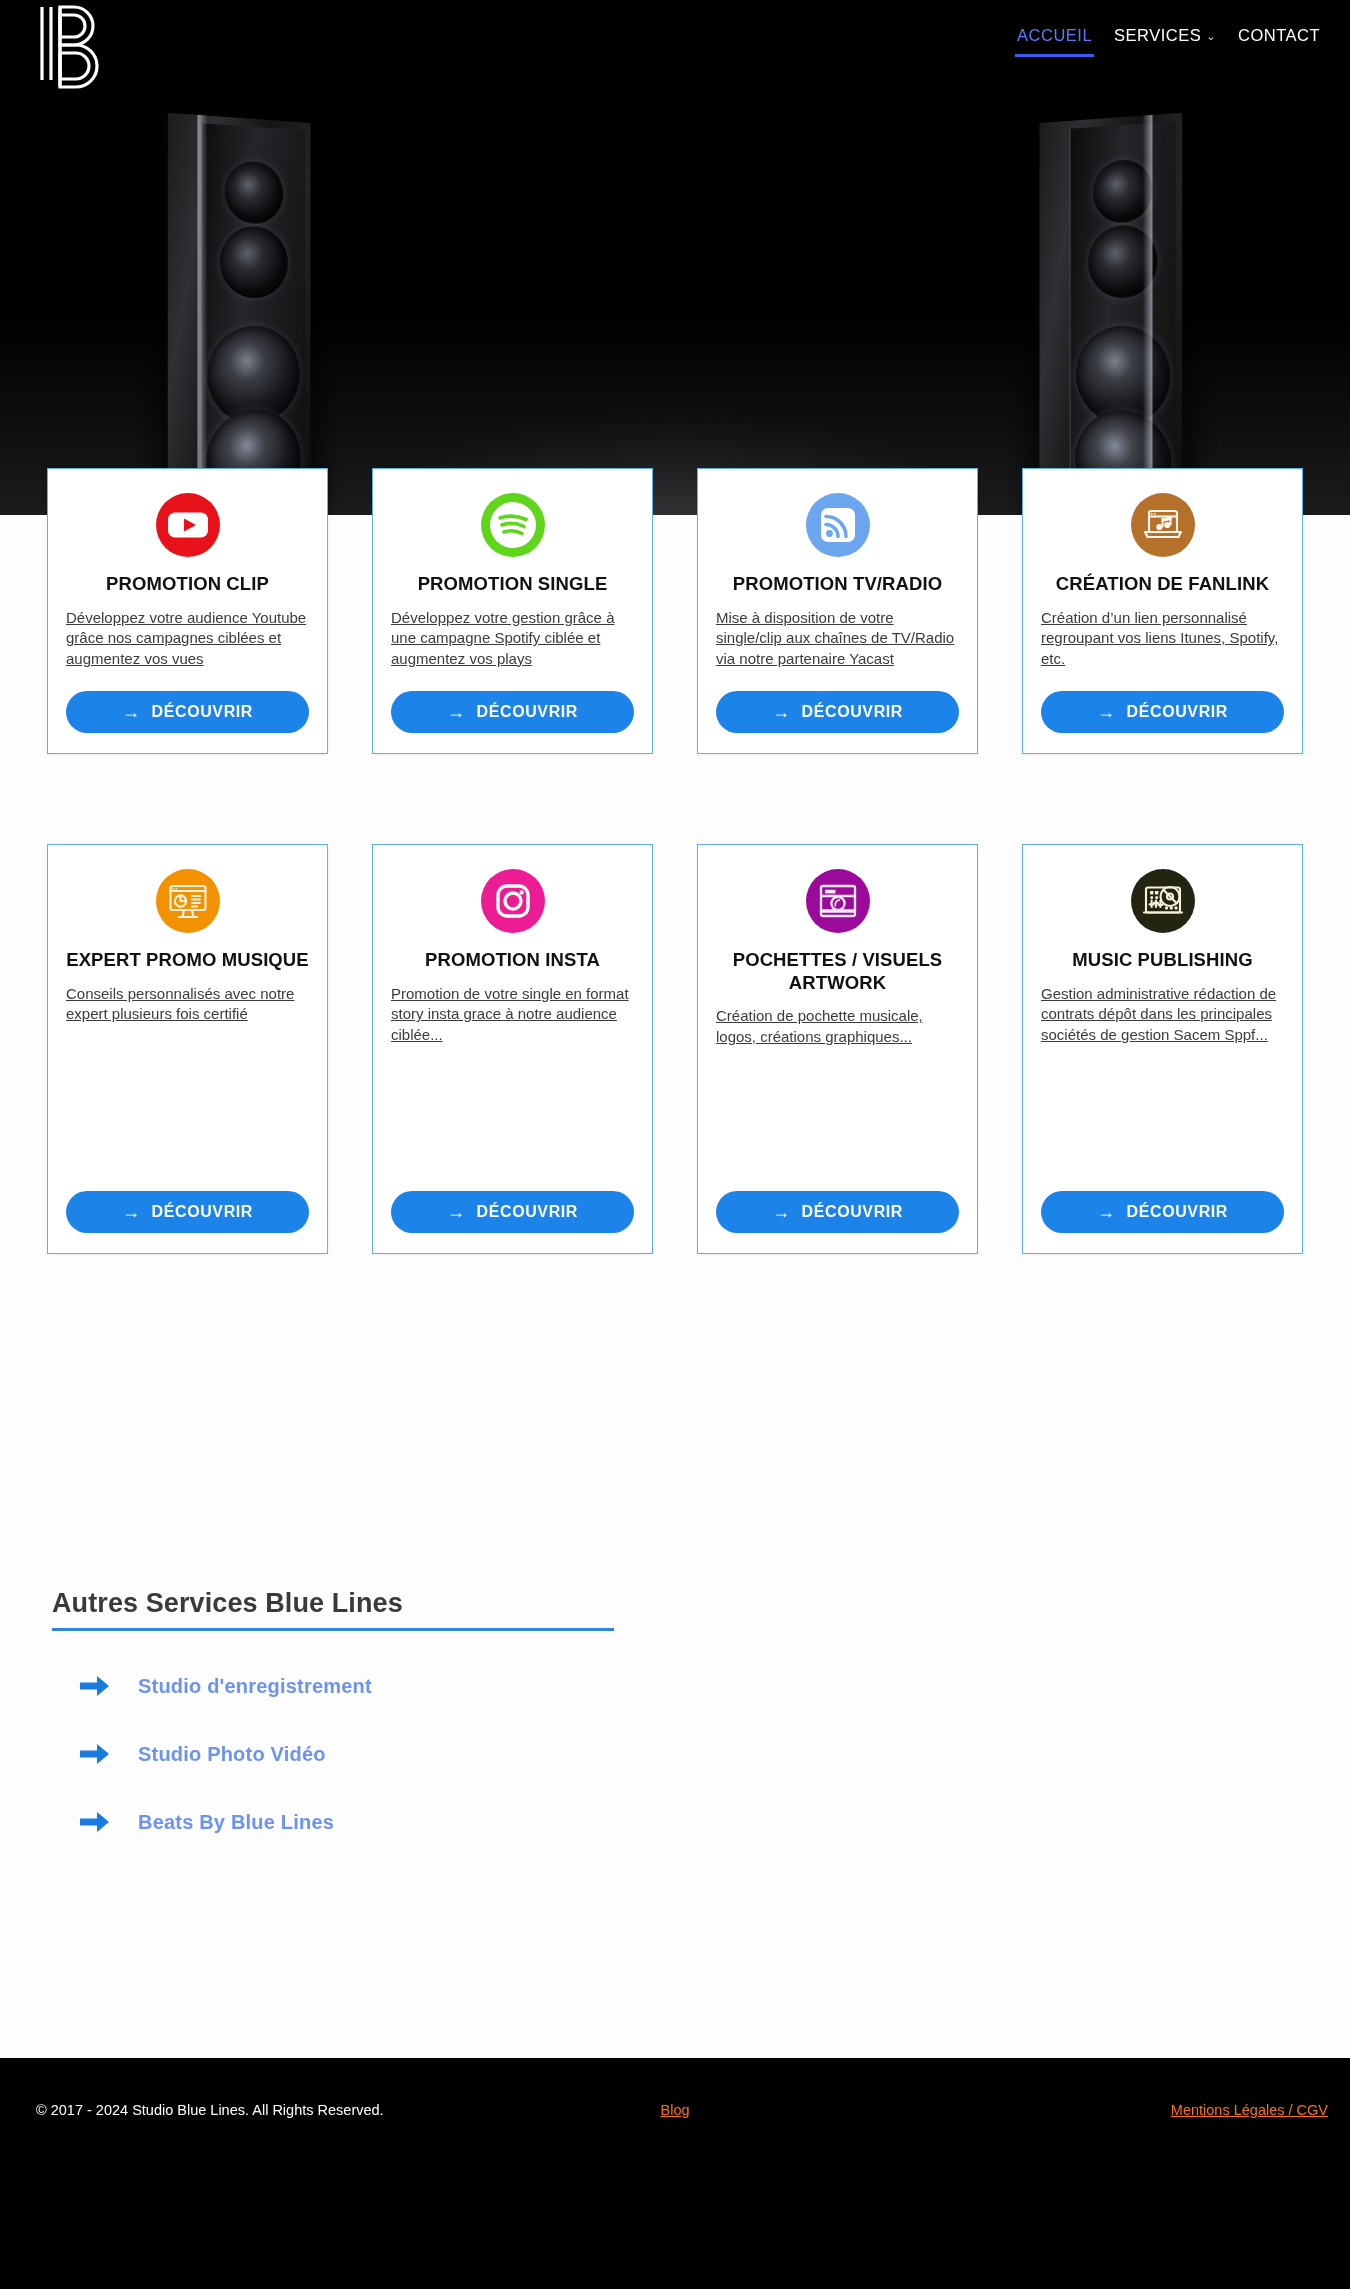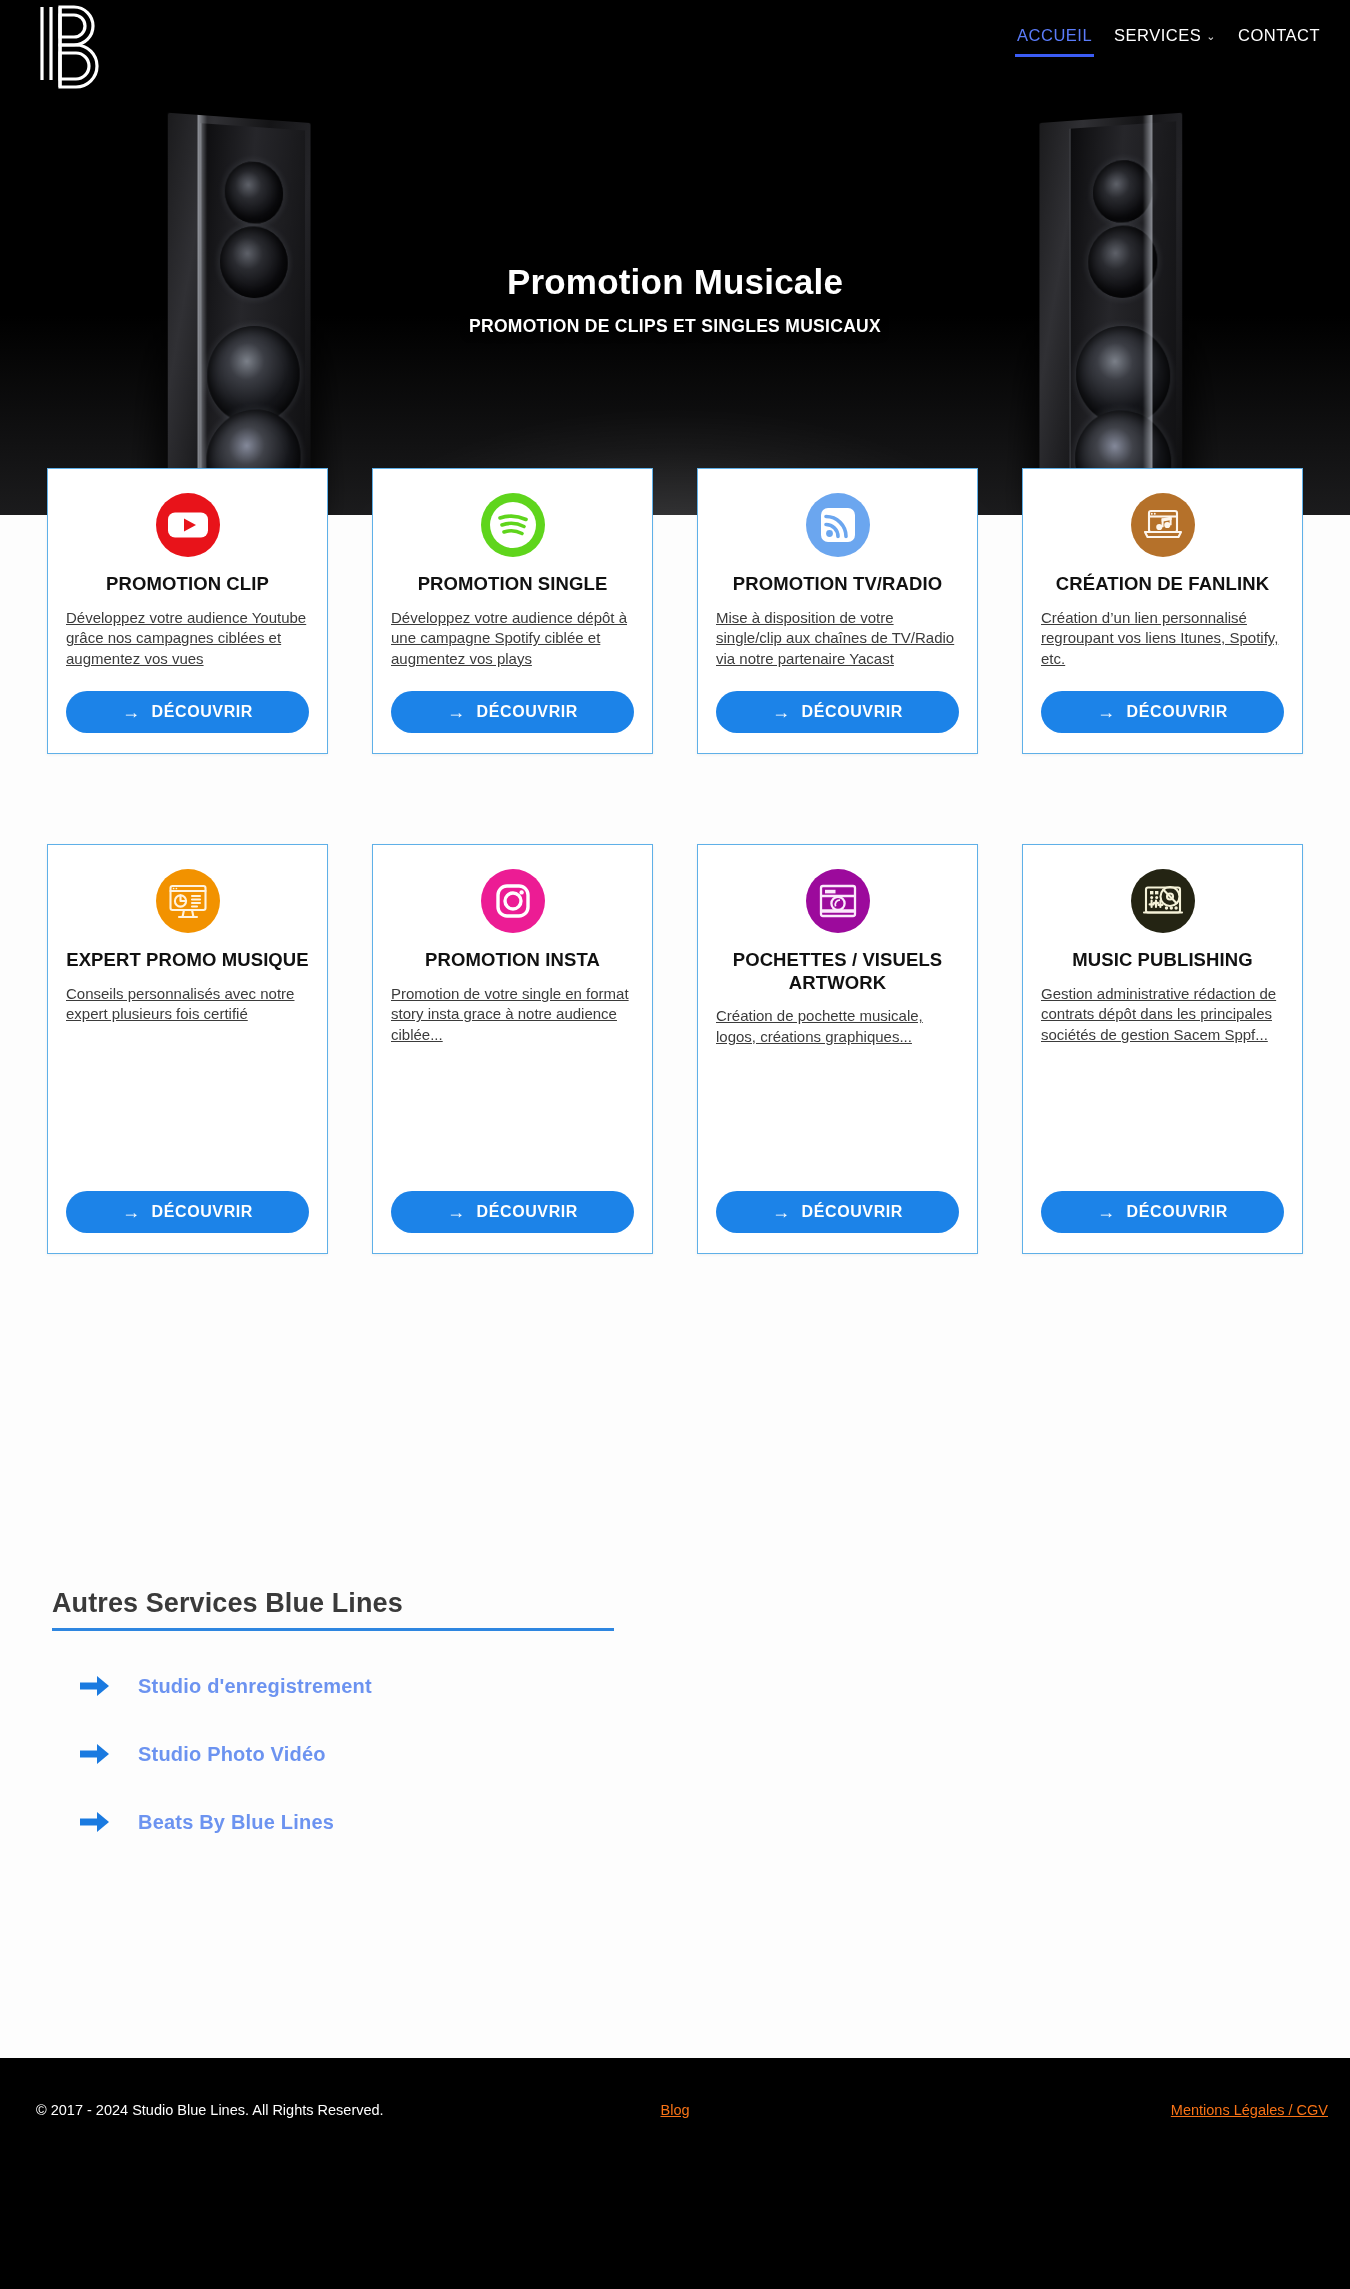--- a/index.html
+++ b/index.html
@@ -248,24 +248,20 @@
         </a>
         <a class="nav-item">
           <span>SERVICES</span><span class="chev">⌄</span>
         </a>
         <a class="nav-item">
           <span>CONTACT</span>
         </a>
       </nav>
     </div>
 
-    <div class="hero-text">
-      <h1 class="hero-title">Promotion Musicale</h1>
-      <div class="hero-sub">PROMOTION DE CLIPS ET SINGLES MUSICAUX</div>
-    </div>
   </section>
 
   <div class="cards-wrap">
 
     <div class="cards-row row1">
 
       <div class="card">
         <div class="card-icon">
           <svg viewBox="0 0 68 68" width="68" height="68">
             <circle cx="34" cy="34" r="32" fill="#e8131a"></circle>
@@ -287,21 +283,21 @@
             <circle cx="34" cy="34" r="32" fill="#5fd51c"></circle>
             <circle cx="34" cy="34" r="23" fill="#fff"></circle>
             <g fill="none" stroke="#5fd51c" stroke-width="3.6" stroke-linecap="round">
               <path d="M21 27 Q34 22.5 47 28.5"></path>
               <path d="M23 34 Q34 30 45 35.5"></path>
               <path d="M25 41 Q34 37.8 43 42.5"></path>
             </g>
           </svg>
         </div>
         <div class="card-title">PROMOTION SINGLE</div>
-        <div class="card-desc">Développez votre audience dépôt à une campagne Spotify ciblée et augmentez vos plays</div>
+        <div class="card-desc">Développez votre gestion grâce à une campagne Spotify ciblée et augmentez vos plays</div>
         <button class="btn-discover">
           <span class="arw">→</span>
           <span>DÉCOUVRIR</span>
         </button>
       </div>
 
       <div class="card">
         <div class="card-icon">
           <svg viewBox="0 0 68 68" width="68" height="68">
             <circle cx="34" cy="34" r="32" fill="#6ba6ef"></circle>

